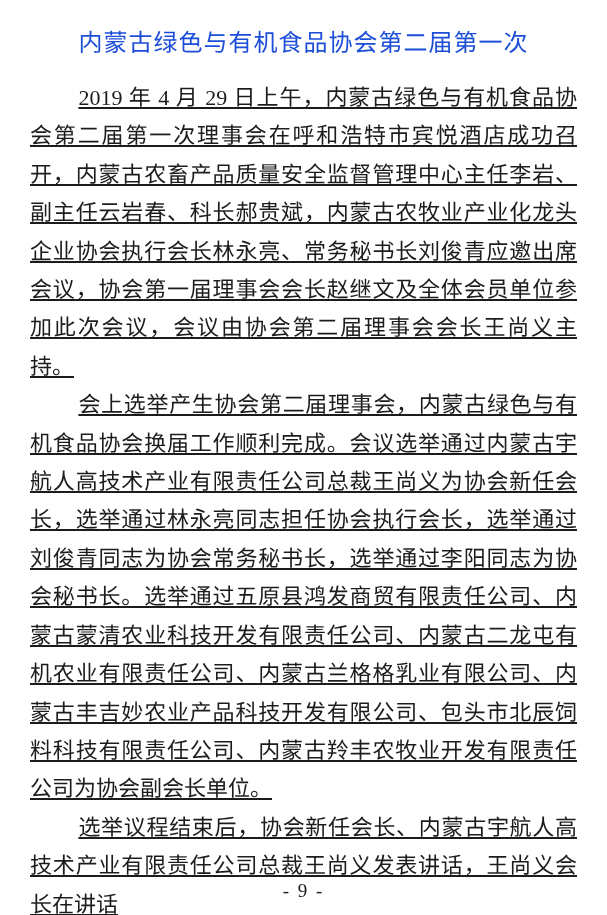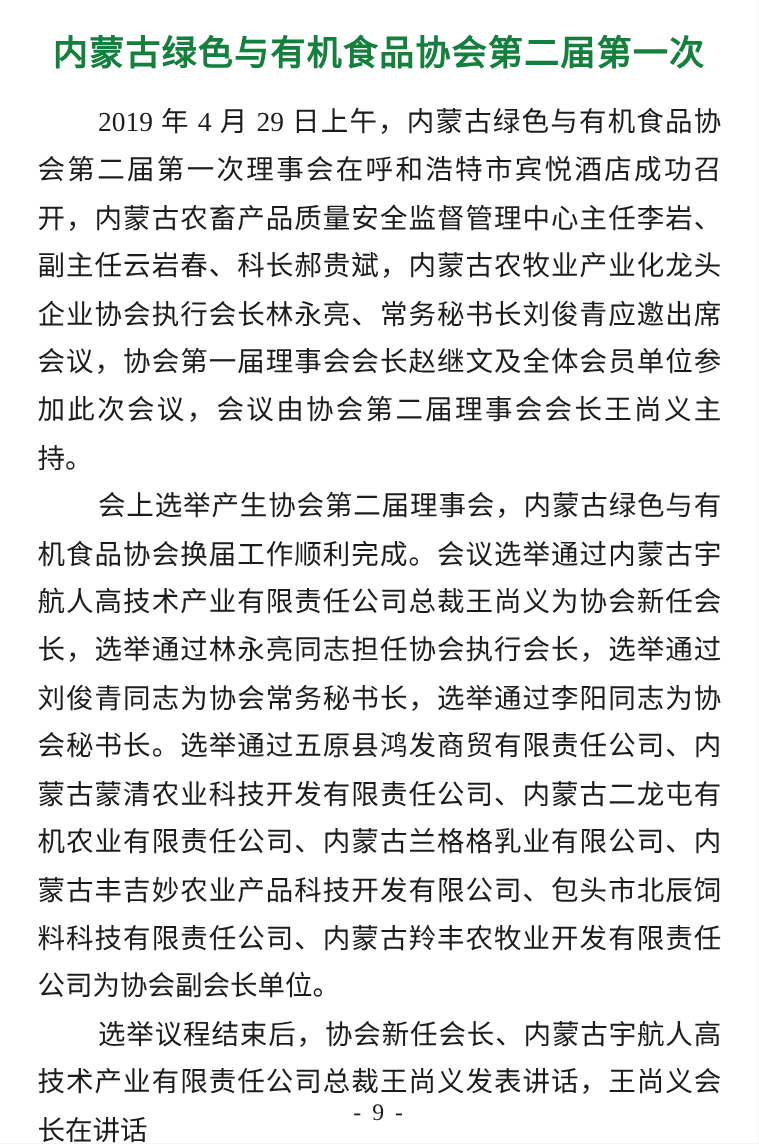--- a/index.html
+++ b/index.html
@@ -15,38 +15,39 @@
     font-family: "Liberation Serif", "DejaVu Serif", serif;
     overflow: hidden;
   }
 
   .content {
     padding: 16px 30px 0 30px;
   }
 
   .doc-title {
     margin: 0 0 8px 0;
-    font-size: 28px;
+    font-size: 24px;
     line-height: 55px;
-    font-weight: 700;
+    font-weight: 400;
     text-align: center;
-    color: #15803d;
+    color: #1d4ed8;
     letter-spacing: 1px;
   }
   .doc-title .title-line { display: block; }
 
   .doc-body p {
     margin: 0;
     font-size: 22px;
     line-height: 38.4px;
     text-align: justify;
     text-justify: inter-ideograph;
     text-indent: 2.2em;
     color: #1c1c1c;
     word-break: break-all;
+    text-decoration: underline;
   }
 
   .page-number {
     position: absolute;
     left: 0;
     right: 0;
     bottom: 13px;
     text-align: center;
     font-size: 19px;
     color: #1c1c1c;

